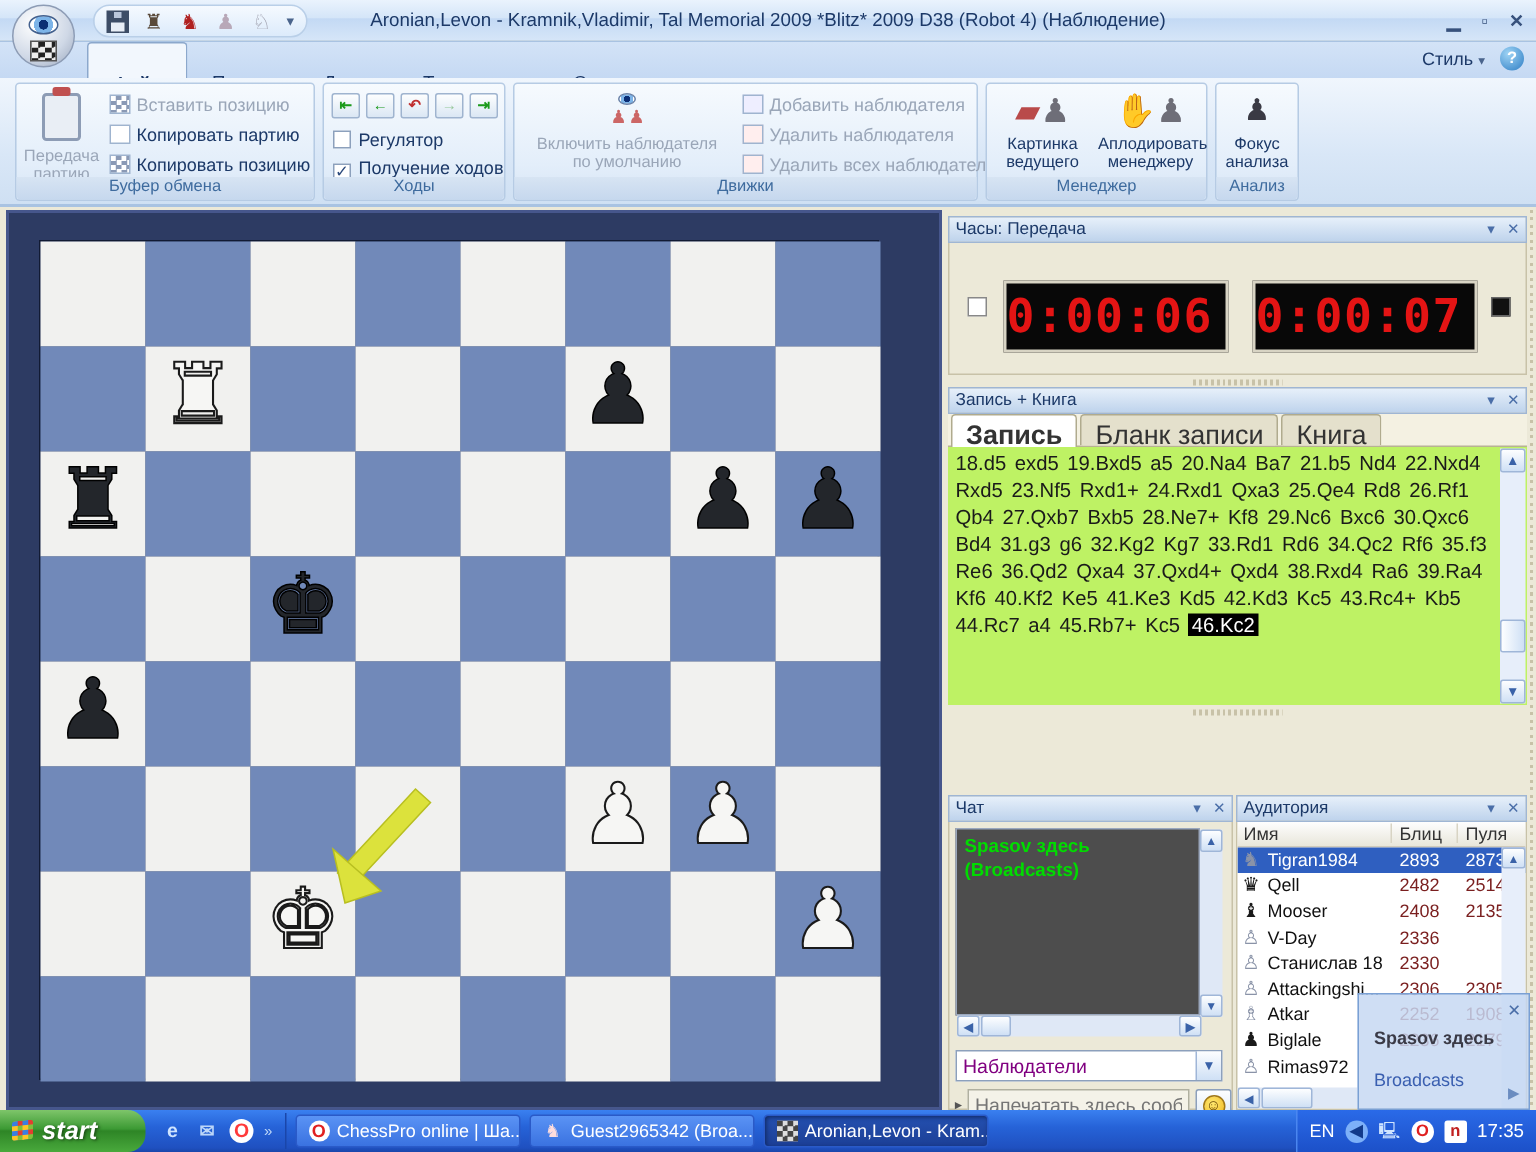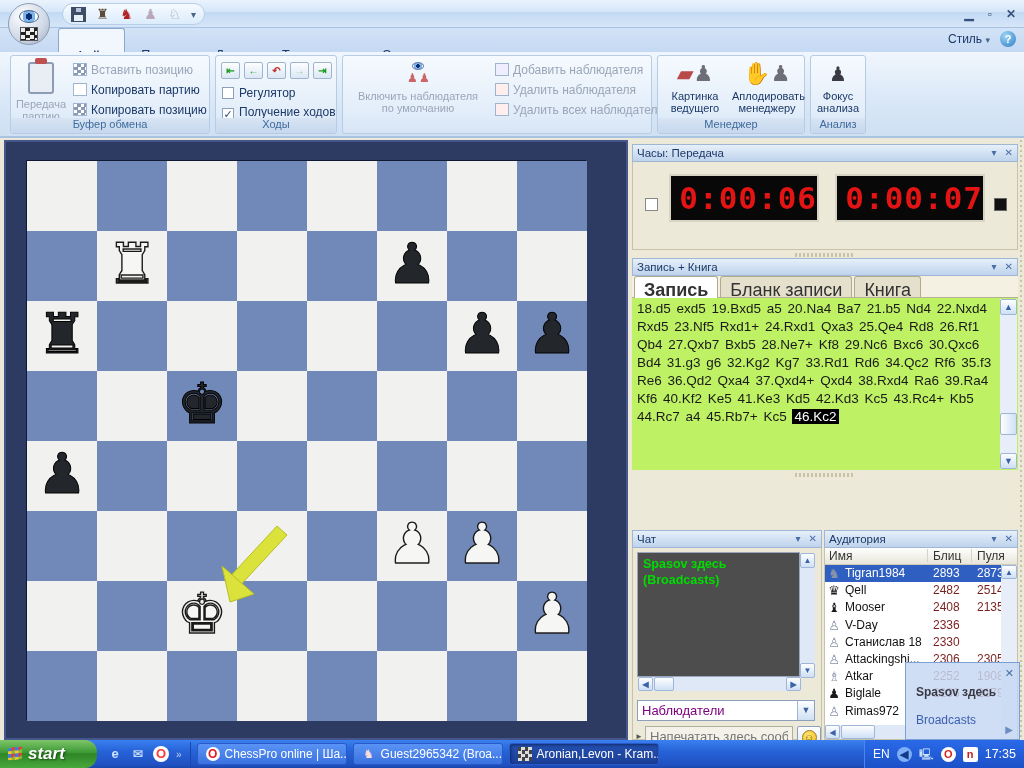--- a/index.html
+++ b/index.html
@@ -87,23 +87,23 @@
   #arrow-svg { position:absolute; left:0; top:0; pointer-events:none; }
 
   
   .panel-hd { height:18px; background:linear-gradient(#e7f0fa,#bed3ec); border:1px solid #9fb6d4;
     font-size:11.5px; color:#1c3968; padding:2px 4px; position:relative; }
   .panel-hd .hd-btns { position:absolute; right:4px; top:2px; color:#4a6ea8; font-size:10px; display:flex; gap:8px; }
   .splitter { background:#ece9d8 repeating-linear-gradient(90deg,#c8c2a8 0 2px, transparent 2px 4px) center/60px 4px no-repeat; }
 
   #clocks-panel { left:632px; top:144px; width:386px; }
   #clocks-body { height:88px; background:#ece9d8; border:1px solid #c8c2a8; border-top:none; position:relative; }
-  .lcd { position:absolute; top:12px; width:150px; height:48px; background:#080808; border:2px solid #d8d4c4;
+  .lcd { position:absolute; top:25px; width:150px; height:48px; background:#080808; border:2px solid #d8d4c4;
     color:#e41414; font-family:"DejaVu Sans Mono", monospace; font-size:31px; font-weight:bold;
-    text-align:right; line-height:44px; letter-spacing:1px; }
+    text-align:left; line-height:44px; letter-spacing:1px; }
   #clock-cb { position:absolute; left:12px; top:36px; width:13px; height:13px; background:#fff; border:1px solid #888; }
   #clock-ind { position:absolute; right:10px; top:36px; width:13px; height:13px; background:#111; border:1px solid #666; }
 
   #record-panel { left:632px; top:258px; width:386px; }
   #rec-tabs { height:22px; background:#f4f1e2; border-bottom:1px solid #b8b294; padding-left:2px; }
   .rec-tab { float:left; height:21px; padding:3px 9px 0; font-size:18px; color:#333;
     border:1px solid #b0ab8e; border-bottom:none; border-radius:3px 3px 0 0; background:#e4e0cc; margin-right:2px; }
   .rec-tab.active { background:#fff; font-weight:bold; height:22px; position:relative; }
   #game-hd { height:44px; background:#fff; text-align:center; padding-top:3px; border-bottom:1px solid #9aa7bd;}
   #game-players { font-size:14px; font-weight:bold; color:#111; }
@@ -206,20 +206,21 @@
   .tri-chev { background:#7db0f8; color:#123a8a; font-weight:bold; }
   .tri-net { color:#cfe4ff; border-radius:0; }
   .tri-o { background:#fff; color:#e02020; font-weight:bold; }
   .tri-r { background:#fff; color:#c02020; border-radius:2px; font-weight:bold; }
   #tray-time { font-size:12.5px; }
 </style>
 </head>
 <body>
 
 <div id="titlebar" class="abs">
+  <div id="title-text" class="abs">Aronian,Levon - Kramnik,Vladimir,  Tal Memorial 2009 *Blitz* 2009  D38  (Robot 4)  (Наблюдение)</div>
   <div id="win-controls" class="abs">
     <span>▁</span>
     <span>▫</span>
     <span>✕</span>
   </div>
 </div>
 <div id="app-orb" class="abs">
   <span class="orb-eye"></span>
   <span class="orb-checker"></span>
 </div>
@@ -291,20 +292,21 @@
     </div>
     <div class="smallitem" style="left:152px; top:7px;">
       <span class="sic" style="background:#eef;"></span><span>Добавить наблюдателя</span>
     </div>
     <div class="smallitem" style="left:152px; top:27px;">
       <span class="sic" style="background:#fee;"></span><span>Удалить наблюдателя</span>
     </div>
     <div class="smallitem" style="left:152px; top:47px;">
       <span class="sic" style="background:#fee;"></span><span>Удалить всех наблюдателей</span>
     </div>
+    <div class="rgroup-label">Движки</div>
   </div>
 
   <div class="rgroup" style="left:657px; width:148px;">
     <div class="bigbtn" style="left:4px; width:66px; color:#1c3968;">
       <div class="bicon person-ic"><span class="acc">▰</span>♟</div>
       <span>Картинка ведущего</span>
     </div>
     <div class="bigbtn" style="left:74px; width:70px; color:#1c3968;">
       <div class="bicon person-ic">✋♟</div>
       <span>Аплодировать менеджеру</span>

